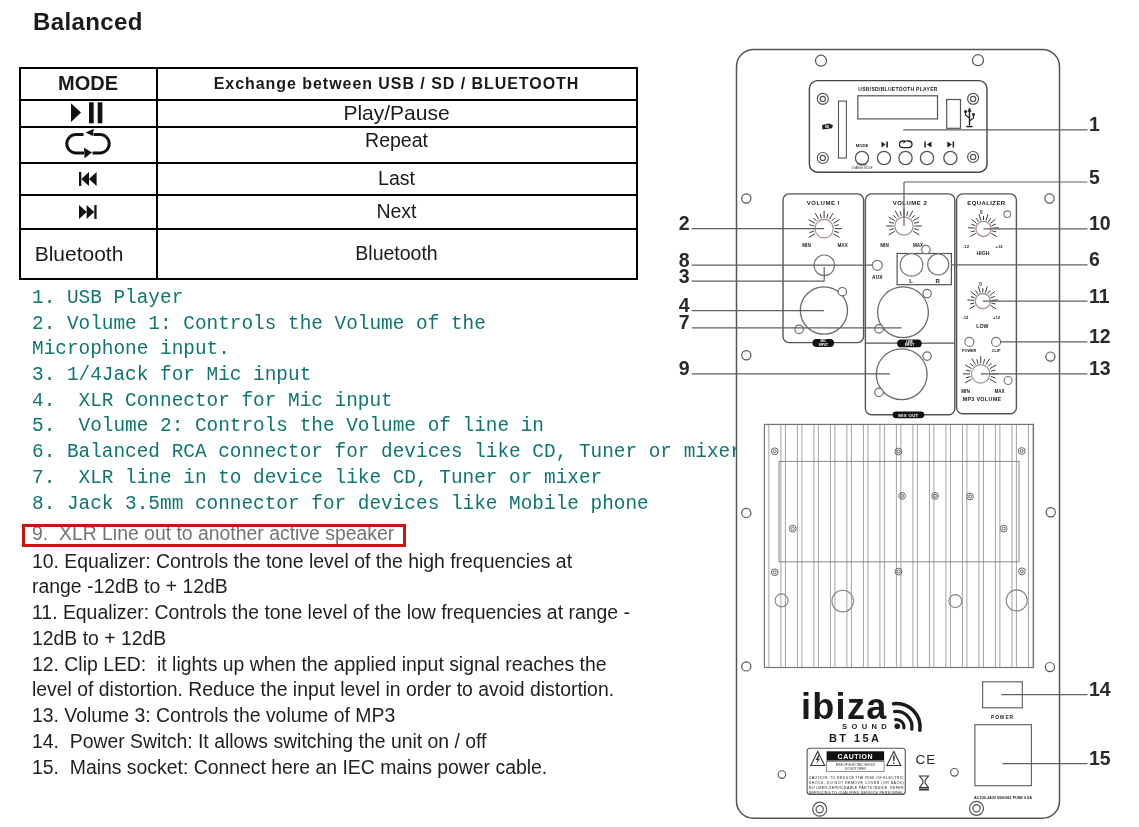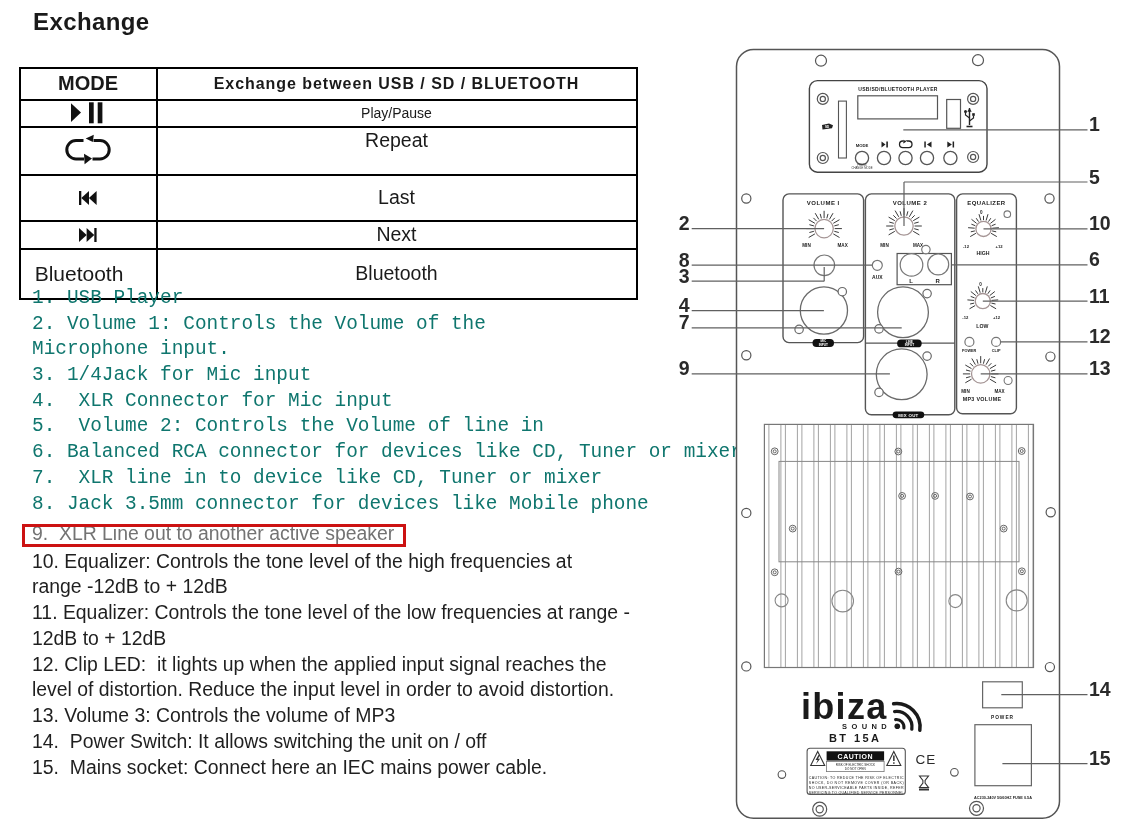--- a/index.html
+++ b/index.html
@@ -5,68 +5,68 @@
   * { margin: 0; padding: 0; box-sizing: border-box; }
   html, body { width: 1139px; height: 827px; background: #fff;
     font-family: "Liberation Sans", sans-serif; position: relative; overflow: hidden; }
   .abs { position: absolute; }
   table { border-collapse: collapse; }
   td, th { border: 2px solid #000; text-align: center; vertical-align: middle; padding: 0; }
 </style>
 </head>
 <body>
 
-<div class="abs" style="left:33px; top:8px; font-size:24px; font-weight:bold; color:#1a1a1a; letter-spacing:0.4px;">Exchange</div>
+<div class="abs" style="left:33px; top:8px; font-size:24px; font-weight:bold; color:#1a1a1a; letter-spacing:0.4px;">Balanced</div>
 
 <table class="abs" style="left:18.5px; top:66.6px; width:619px; color:#1a1a1a;">
   <tbody>
       <tr style="height:32px;">
 
     <th style="width:137px; font-size:20px;">MODE</th>
 
     <th style="font-size:16px; letter-spacing:0.95px; margin-top:41px;">Exchange between USB / SD / BLUETOOTH</th>
   </tr>
   <tr style="height:27px;">
 
     <td>
           <svg width="34" height="22" viewBox="0 0 34 22" style="display:block;margin:0 auto;">
       <path d="M 0 1.2 L 0 20 L 10 10.6 Z" fill="#111"></path>
       <rect x="18" y="0.3" width="4.7" height="21" fill="#111"></rect>
       <rect x="26.7" y="0.3" width="4.7" height="21" fill="#111"></rect>
     </svg>
         </td>
 
-    <td style="font-size:14px;">Play/Pause</td>
+    <td style="font-size:21px;">Play/Pause</td>
   </tr>
-  <tr style="height:48px;">
+  <tr style="height:36px;">
 
     <td>
           <svg width="48" height="30" viewBox="0 0 48 30" style="display:block;margin:0 auto;overflow:visible;">
       <path d="M 19.5 4.6 L 12 4.6 A 9.2 9.2 0 0 0 12 23 L 20 23" fill="none" stroke="#111" stroke-width="3"></path>
       <path d="M 29.5 4.6 L 36 4.6 A 9.2 9.2 0 0 1 36 23 L 28.5 23" fill="none" stroke="#111" stroke-width="3"></path>
       <path d="M 21.7 2.6 L 29.8 -1.2 L 28.8 6.1 Z" fill="#111"></path>
       <path d="M 28 22.5 L 20 17.8 L 20.6 28.2 Z" fill="#111"></path>
     </svg>
         </td>
 
     <td style="font-size:19.5px; vertical-align:top; padding-top:1px;">Repeat</td>
   </tr>
-  <tr style="height:46px;">
+  <tr style="height:32px;">
 
     <td>
           <svg width="18" height="14" viewBox="0 0 18 14" style="display:block;margin:0 auto;">
       <rect x="0" y="0" width="2.3" height="14" fill="#111"></rect>
       <path d="M 10 0 L 10 14 L 2.3 7 Z" fill="#111"></path>
       <path d="M 17.6 0 L 17.6 14 L 9.9 7 Z" fill="#111"></path>
     </svg>
         </td>
 
     <td style="font-size:19.5px;">Last</td>
   </tr>
-  <tr style="height:28px;">
+  <tr style="height:34px;">
 
     <td>
           <svg width="18" height="14" viewBox="0 0 18 14" style="display:block;margin:0 auto;">
       <path d="M 0 0 L 0 14 L 7.7 7 Z" fill="#111"></path>
       <path d="M 7.6 0 L 7.6 14 L 15.3 7 Z" fill="#111"></path>
       <rect x="15.3" y="0" width="2.3" height="14" fill="#111"></rect>
     </svg>
         </td>
 
     <td style="font-size:19.5px;">Next</td>

